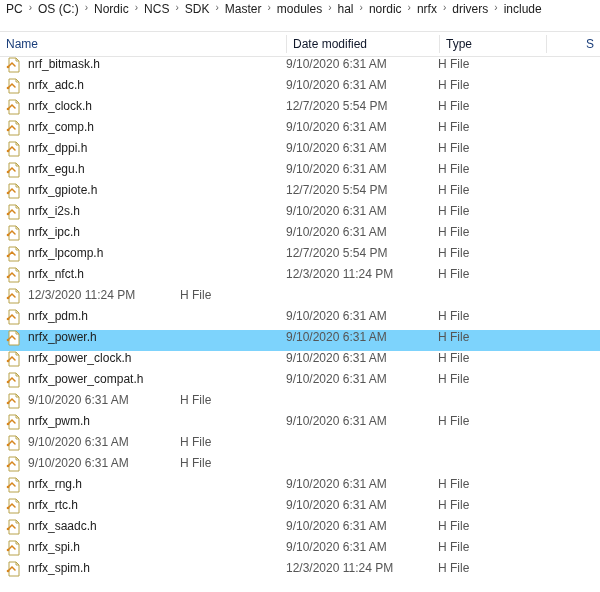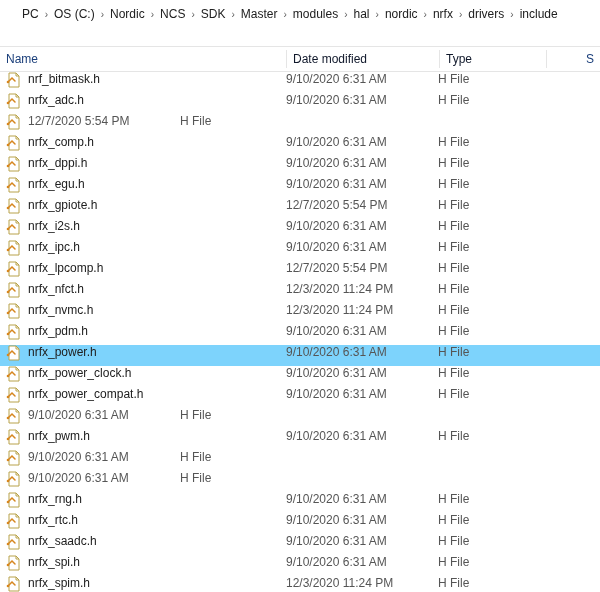--- a/index.html
+++ b/index.html
@@ -1,19 +1,19 @@
 <!DOCTYPE html>
 <html><head>
 <meta charset="utf-8">
 <style>
   html,body{margin:0;padding:0;font-family:"Segoe UI",Arial,sans-serif;font-size:12px;color:#202020;background:#fff;width:600px;height:592px;overflow:hidden}
-  .breadcrumb{display:flex;align-items:center;height:24px;padding:2px 20px;border-bottom:1px solid transparent;white-space:nowrap;overflow:hidden}
+  .breadcrumb{display:flex;height:24px;padding:2px 4px;border-bottom:1px solid transparent;white-space:nowrap;overflow:hidden}
   .crumb{color:#202020;padding:0 2px;cursor:default}
   .chev{color:#606060;padding:0 4px;font-size:10px}
-  .headers{display:flex;align-items:center;height:24px;border-top:1px solid #e5e5e5;border-bottom:1px solid #e5e5e5;color:#1a3e7a;margin-top:17px}
+  .headers{display:flex;align-items:center;height:24px;border-top:1px solid #e5e5e5;border-bottom:1px solid #e5e5e5;color:#1a3e7a;margin-top:2px}
   .headers .col{padding:4px 6px;cursor:default}
   .headers .sep{width:1px;height:18px;background:#e5e5e5}
   .col-name{width:286px;box-sizing:border-box}
   .col-date{width:152px;box-sizing:border-box}
   .col-type{width:106px;box-sizing:border-box}
   .col-size{flex:1;text-align:right;padding-right:8px;box-sizing:border-box}
   .col-date, .col-type{color:#0f172a}
   .list{overflow:hidden}
   .row{display:flex;align-items:flex-start;height:21px;padding:0 2px}
   .row.sel{background:#7dd3fc}
@@ -91,20 +91,21 @@
     </div>
     <div class="row">
       <span class="icon">
         <svg viewBox="0 0 16 16" width="16" height="16">
           <path d="M3 1h7l3 3v11H3z" fill="#fff" stroke="#b8a24a" stroke-width="1"></path>
           <path d="M10 1v3h3" fill="none" stroke="#b8a24a" stroke-width="1"></path>
           <path d="M2 10l4-4 3 3" fill="none" stroke="#d6861f" stroke-width="1.5" stroke-linecap="round"></path>
           <circle cx="2" cy="10" r="1.3" fill="#d6861f"></circle>
         </svg>
       </span>
+      <span class="fname">nrfx_clock.h</span>
       <span class="fdate">12/7/2020 5:54 PM</span>
       <span class="ftype">H File</span>
     </div>
     <div class="row">
       <span class="icon">
         <svg viewBox="0 0 16 16" width="16" height="16">
           <path d="M3 1h7l3 3v11H3z" fill="#fff" stroke="#b8a24a" stroke-width="1"></path>
           <path d="M10 1v3h3" fill="none" stroke="#b8a24a" stroke-width="1"></path>
           <path d="M2 10l4-4 3 3" fill="none" stroke="#d6861f" stroke-width="1.5" stroke-linecap="round"></path>
           <circle cx="2" cy="10" r="1.3" fill="#d6861f"></circle>
@@ -207,21 +208,20 @@
     </div>
     <div class="row">
       <span class="icon">
         <svg viewBox="0 0 16 16" width="16" height="16">
           <path d="M3 1h7l3 3v11H3z" fill="#fff" stroke="#b8a24a" stroke-width="1"></path>
           <path d="M10 1v3h3" fill="none" stroke="#b8a24a" stroke-width="1"></path>
           <path d="M2 10l4-4 3 3" fill="none" stroke="#d6861f" stroke-width="1.5" stroke-linecap="round"></path>
           <circle cx="2" cy="10" r="1.3" fill="#d6861f"></circle>
         </svg>
       </span>
-      <span class="fname">nrfx_nvmc.h</span>
       <span class="fdate">12/3/2020 11:24 PM</span>
       <span class="ftype">H File</span>
     </div>
     <div class="row">
       <span class="icon">
         <svg viewBox="0 0 16 16" width="16" height="16">
           <path d="M3 1h7l3 3v11H3z" fill="#fff" stroke="#b8a24a" stroke-width="1"></path>
           <path d="M10 1v3h3" fill="none" stroke="#b8a24a" stroke-width="1"></path>
           <path d="M2 10l4-4 3 3" fill="none" stroke="#d6861f" stroke-width="1.5" stroke-linecap="round"></path>
           <circle cx="2" cy="10" r="1.3" fill="#d6861f"></circle>

